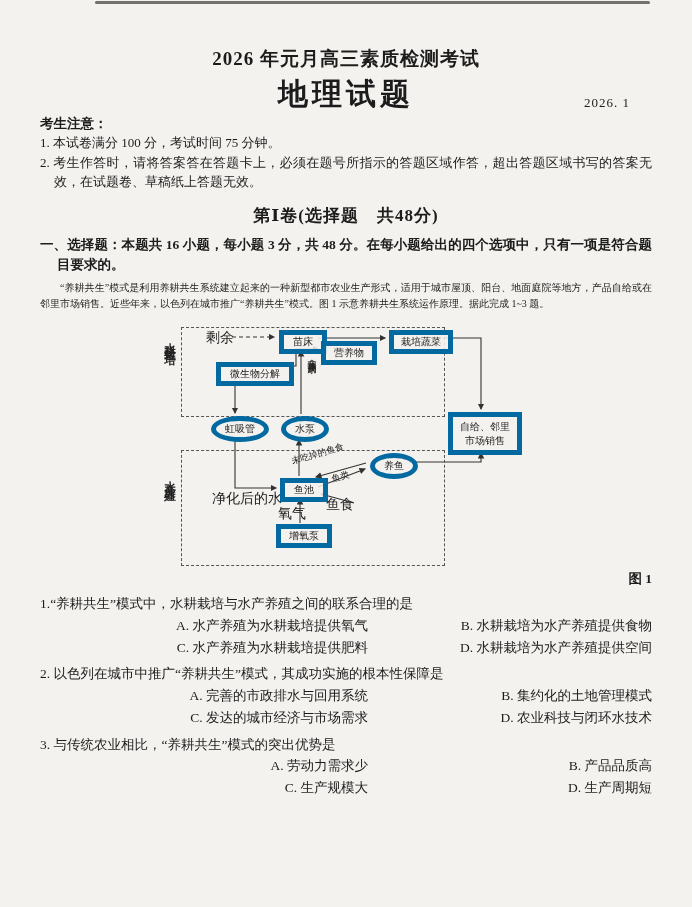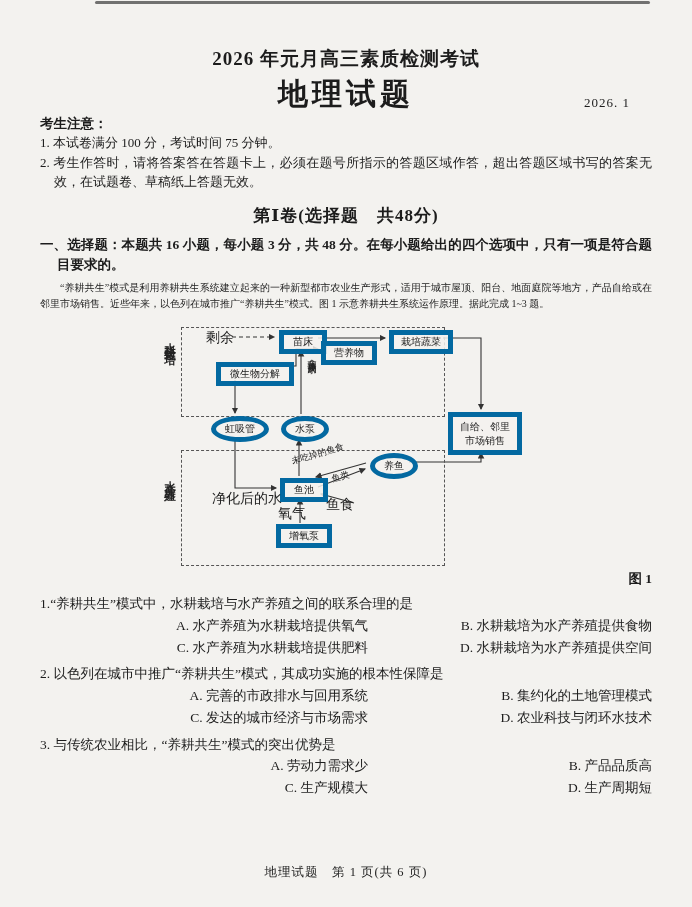--- a/index.html
+++ b/index.html
@@ -180,14 +180,13 @@
       <div class="q-stem">3. 与传统农业相比，“养耕共生”模式的突出优势是</div>
       <div class="q-options">
         <div class="q-opt">A. 劳动力需求少</div>
         <div class="q-opt">B. 产品品质高</div>
         <div class="q-opt">C. 生产规模大</div>
         <div class="q-opt">D. 生产周期短</div>
       </div>
     </div>
   </div>
 
-  <div class="footer">地理试题　第 1 页(共 6 页)</div>
 </div>
 
 </body></html>

